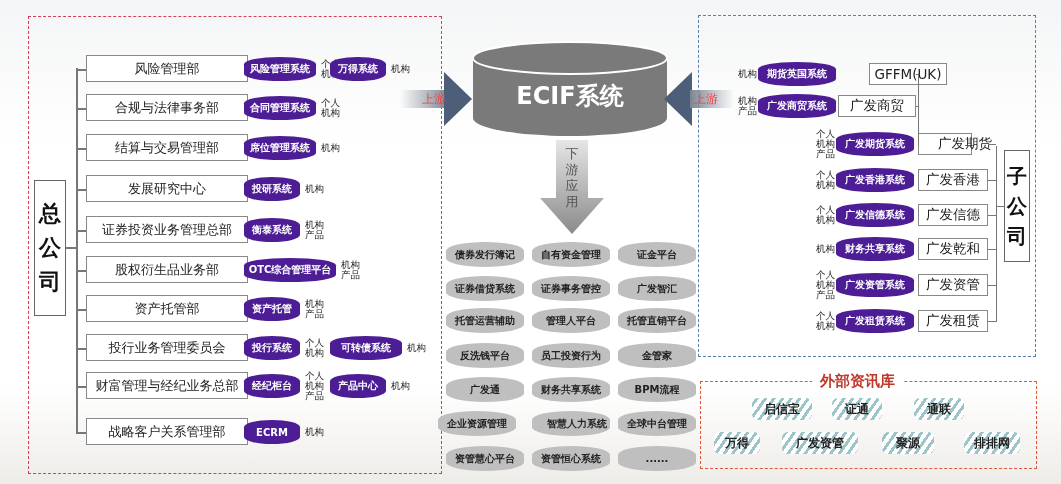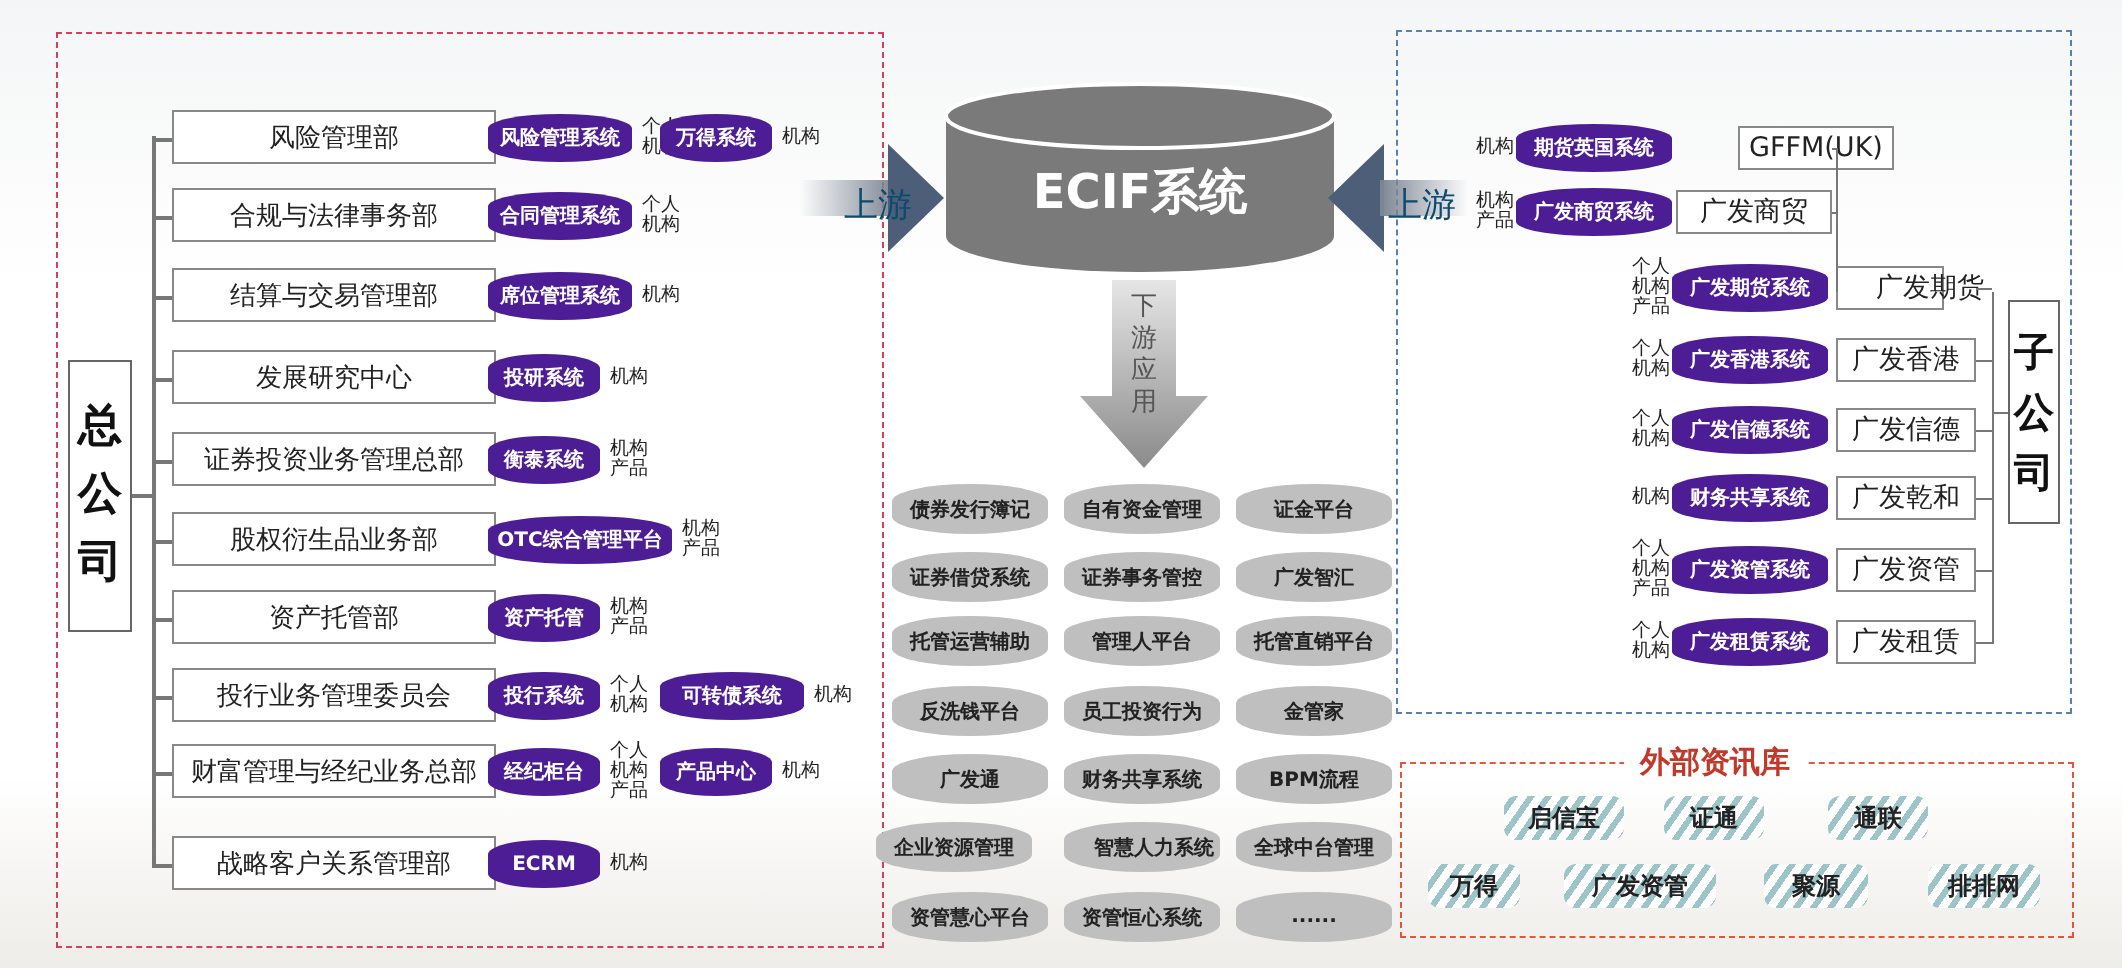--- a/index.html
+++ b/index.html
@@ -56,21 +56,21 @@
     position: absolute; width: 78px; height: 25px; background: #bfbfbf;
     border-radius: 50% / 35%; font-size: 10px; font-weight: bold; color: #222;
     display: flex; align-items: center; justify-content: center; white-space: nowrap;
   }
   .ext {
     position: absolute; height: 22px; font-size: 12px; font-weight: bold; color: #222;
     display: flex; align-items: center; justify-content: center; white-space: nowrap;
     background: repeating-linear-gradient(-55deg, #9cc4c9 0 3px, #ffffff 3px 7px);
     border-radius: 6px;
   }
-  .arrow-label { position:absolute; color:#0c4a6e; font-size:17px;text-align:right; }
+  .arrow-label { position:absolute; color:#ef4444; font-size:12px;text-align:right; }
 </style>
 </head>
 <body>
 
 <div id="hq-box" class="abs"></div>
 <div id="sub-box" class="abs"></div>
 <div id="ext-box" class="abs"></div>
 
 <div class="vlabel" style="left:34px;top:180px;width:32px;height:136px;">
   <span>总</span>

